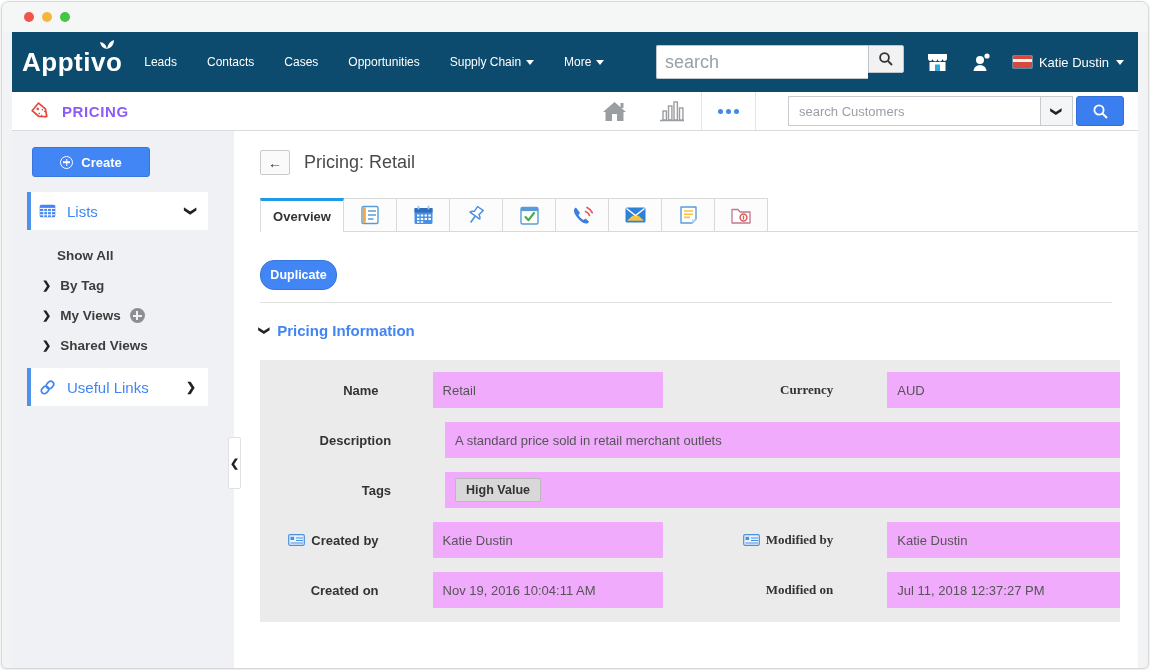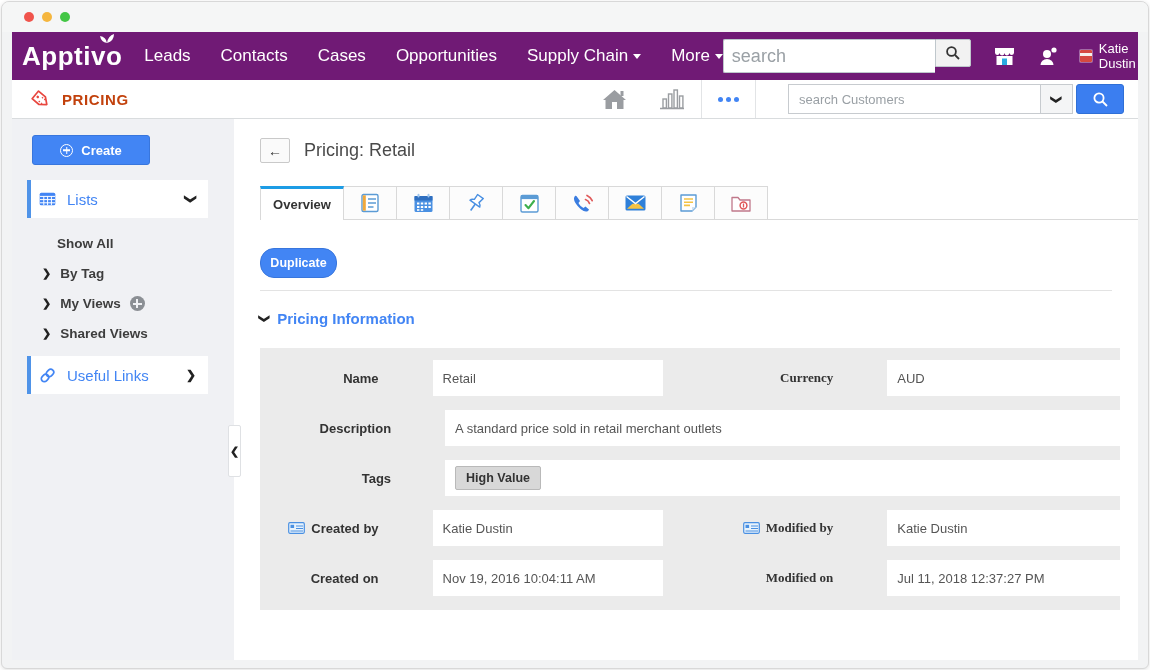--- a/index.html
+++ b/index.html
@@ -10,43 +10,43 @@
             box-shadow:0 1px 4px rgba(0,0,0,.12); }
 
   
   .titlebar { height:30px; display:flex; align-items:center; padding-left:22px; gap:8px; background:#f5f6f6; }
   .dot { width:10px; height:10px; border-radius:50%; }
   .dot.red{ background:#f0544c; } .dot.yellow{ background:#f5b63e; } .dot.green{ background:#43c645; }
 
   .chrome { margin:0 10px; height:628px; background:#fff; }
 
   
-  .topbar { height:48px; background:#701a75; display:flex; align-items:center; padding:0 14px 0 10px; }
+  .topbar { height:60px; background:#0c4a6e; display:flex; align-items:center; padding:0 14px 0 10px; }
   .logo { position:relative; color:#fff; font-size:26px; font-weight:bold; letter-spacing:.5px; margin-right:22px; cursor:pointer; }
   .logo svg { position:absolute; top:-7px; right:7px; }
   .topnav { display:flex; align-items:center; gap:30px; }
-  .topnav .nav-item { color:#fff; font-size:17px; cursor:pointer; display:flex; align-items:center; gap:5px; white-space:nowrap; }
+  .topnav .nav-item { color:#fff; font-size:12px; cursor:pointer; display:flex; align-items:center; gap:5px; white-space:nowrap; }
   .caret-down-w { width:0; height:0; border-left:4px solid transparent; border-right:4px solid transparent; border-top:5px solid #fff; }
 
   .top-right { margin-left:auto; display:flex; align-items:center; }
   .gsearch { display:flex; }
   .gsearch input { width:212px; height:28px; border:1px solid #bfc7cc; border-right:none; border-radius:2px 0 0 2px;
                    padding:16px 8px; font-size:18px; color:#444; outline:none; font-family:inherit; }
   .gsearch input::placeholder { color:#9aa0a5; }
   .gsearch .gsearch-btn { width:36px; height:28px; background:#f2f2f2; border:1px solid #bfc7cc; border-radius:0 2px 2px 0;
                    display:flex; align-items:center; justify-content:center; cursor:pointer; }
   .ticon { margin-left:22px; cursor:pointer; display:flex; align-items:center; }
   .userbox { margin-left:20px; display:flex; align-items:center; gap:7px; color:#fff; font-size:13px; cursor:pointer; }
   .flag { width:19px; height:12px; border-radius:1px; overflow:hidden; display:inline-block; background:#fff; box-shadow:0 0 0 1px rgba(255,255,255,.35); }
   .flag i { display:block; height:3px; background:#d5493f; } .flag i:nth-child(2){ background:#f6f0ea; }
 
   
   .appbar { height:39px; background:#fff; border-bottom:1px solid #d9dcde; display:flex; align-items:center; padding:0 14px 0 18px; }
   .app-title { display:flex; align-items:center; gap:9px; }
-  .app-title .name { color:#c2410c; font-weight:bold; font-size:15px; letter-spacing:.6px; }
+  .app-title .name { color:#8b5cf6; font-weight:bold; font-size:15px; letter-spacing:.6px; }
   .appbar-right { margin-left:auto; display:flex; align-items:center; }
   .abicon { padding:0 16px; display:flex; align-items:center; cursor:pointer; }
   .absep { width:1px; height:38px; background:#e2e4e6; }
   .dots3 { display:flex; gap:3px; padding:0 16px; cursor:pointer; }
   .dots3 i { width:5px; height:5px; border-radius:50%; background:#4285f4; }
   .csearch { display:flex; margin-left:32px; }
   .csearch input { width:252px; height:30px; border:1px solid #c7cbcf; border-right:none; padding:0 10px; font-size:13px; color:#444; outline:none; font-family:inherit; }
   .csearch input::placeholder { color:#9aa0a5; }
   .csearch .dd { width:33px; height:30px; border:1px solid #c7cbcf; background:#f4f5f6; display:flex; align-items:center; justify-content:center; cursor:pointer; }
   .csearch .dd span { display:inline-block; transform:rotate(90deg); font-weight:bold; font-size:11px; color:#222; }
@@ -100,21 +100,21 @@
   .hr { margin-top:12px; margin-right:26px; border-top:1px solid #e3e3e3; }
 
   .section-head { margin-top:19px; display:flex; align-items:center; gap:8px; cursor:pointer; }
   .section-head .tri { display:inline-block; transform:rotate(90deg); font-size:11px; font-weight:bold; color:#222; }
   .section-head .txt { color:#4285f4; font-weight:bold; font-size:15px; }
 
   .panel { margin-top:21px; width:860px; background:#ebebeb; padding:12px 0 14px 14px; }
   .frow { display:flex; align-items:center; margin-bottom:14px;gap:44px; }
   .flabel { width:118px; display:flex; align-items:center; justify-content:flex-end; gap:6px;
             font-weight:bold; font-size:13px; color:#333; text-align:right; }
-  .fval { margin-left:10px; width:258px; height:36px; background:#ffffff; display:flex; align-items:center; padding:0 10px;
+  .fval { margin-left:10px; width:258px; height:36px; background:#f0abfc; display:flex; align-items:center; padding:0 10px;
           font-size:13px; color:#555; cursor:text; }
   .fval.wide { width:680px; }
   .flabel.r { width:142px;font-family:Liberation Serif, serif; }
   .fval.r { width:260px; }
   .chip { background:#d8d8d8; border:1px solid #b9b9b9; border-radius:2px; padding:4px 10px; font-size:12.5px; font-weight:bold; color:#333; cursor:pointer; }
 
   svg { display:block; }
 </style>
 </head>
 <body>

